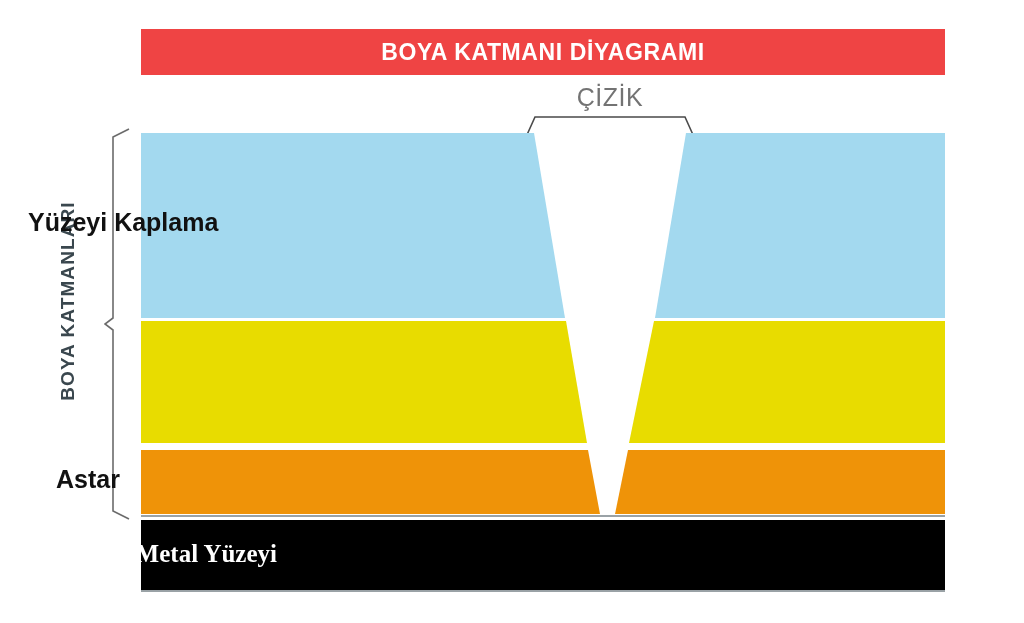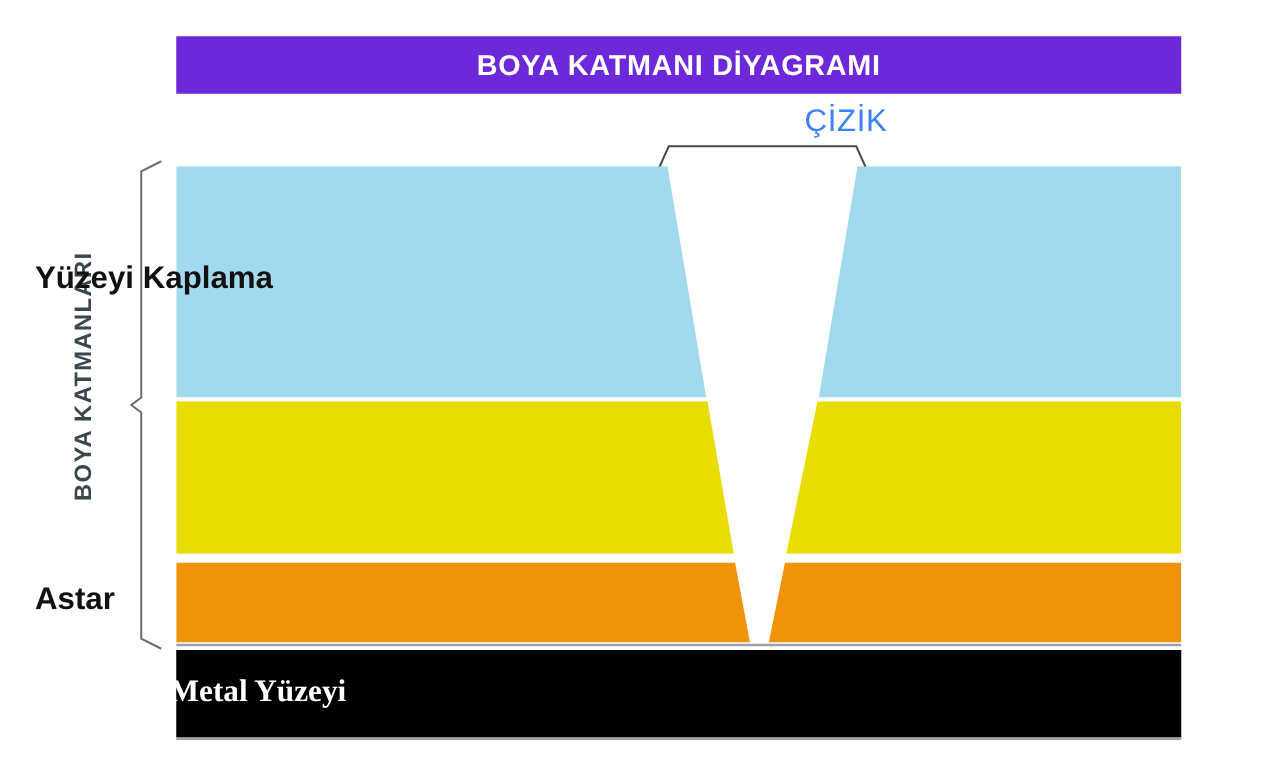--- a/index.html
+++ b/index.html
@@ -19,41 +19,41 @@
     height: 623px;
   }
 
   
   #title-bar {
     position: absolute;
     left: 141px;
     top: 29px;
     width: 804px;
     height: 46px;
-    background: #6d28d9;
+    background: #ef4444;
     display: flex;
     align-items: center;
     justify-content: center;
   }
   #title-text {
     color: #ffffff;
     font-size: 23px;
     font-weight: bold;
     letter-spacing: 0.6px;
     white-space: nowrap;
   }
 
   
   #scratch-label {
     position: absolute;
     left: 510px;
     top: 83px;
     width: 200px;
-    text-align: right;
-    color: #3b82f6;
+    text-align: center;
+    color: #737373;
     font-size: 25px;
     font-weight: normal;
     letter-spacing: 0.5px;
   }
   #scratch-bracket {
     position: absolute;
     left: 525px;
     top: 112px;
     width: 170px;
     height: 26px;
@@ -100,21 +100,21 @@
   #layer-primer     { top: 450px; height:  64px; }
   #layer-substrate  {
     top: 520px; height: 70px;
     background: #000000;
   }
 
   .layer svg { display: block; width: 100%; height: 100%; }
 
   #label-clearcoat { top: 208px; color: #111111; font-size: 25px; }
   #label-basecoat  { top: 367px; color: #111111; font-size: 25px; }
-  #label-primer    { top: 465px; color: #111111; font-size: 25px; }
+  #label-primer    { top: 465px; color: #111111; font-size: 25px; margin-left: 28px; }
   #label-substrate { top: 540px; color: #ffffff; font-size: 25px; font-family: Liberation Serif, serif; }
 
   #substrate-rule {
     position: absolute;
     left: 141px;
     top: 515px;
     width: 804px;
     height: 2px;
     background: #9aa2a6;
   }

